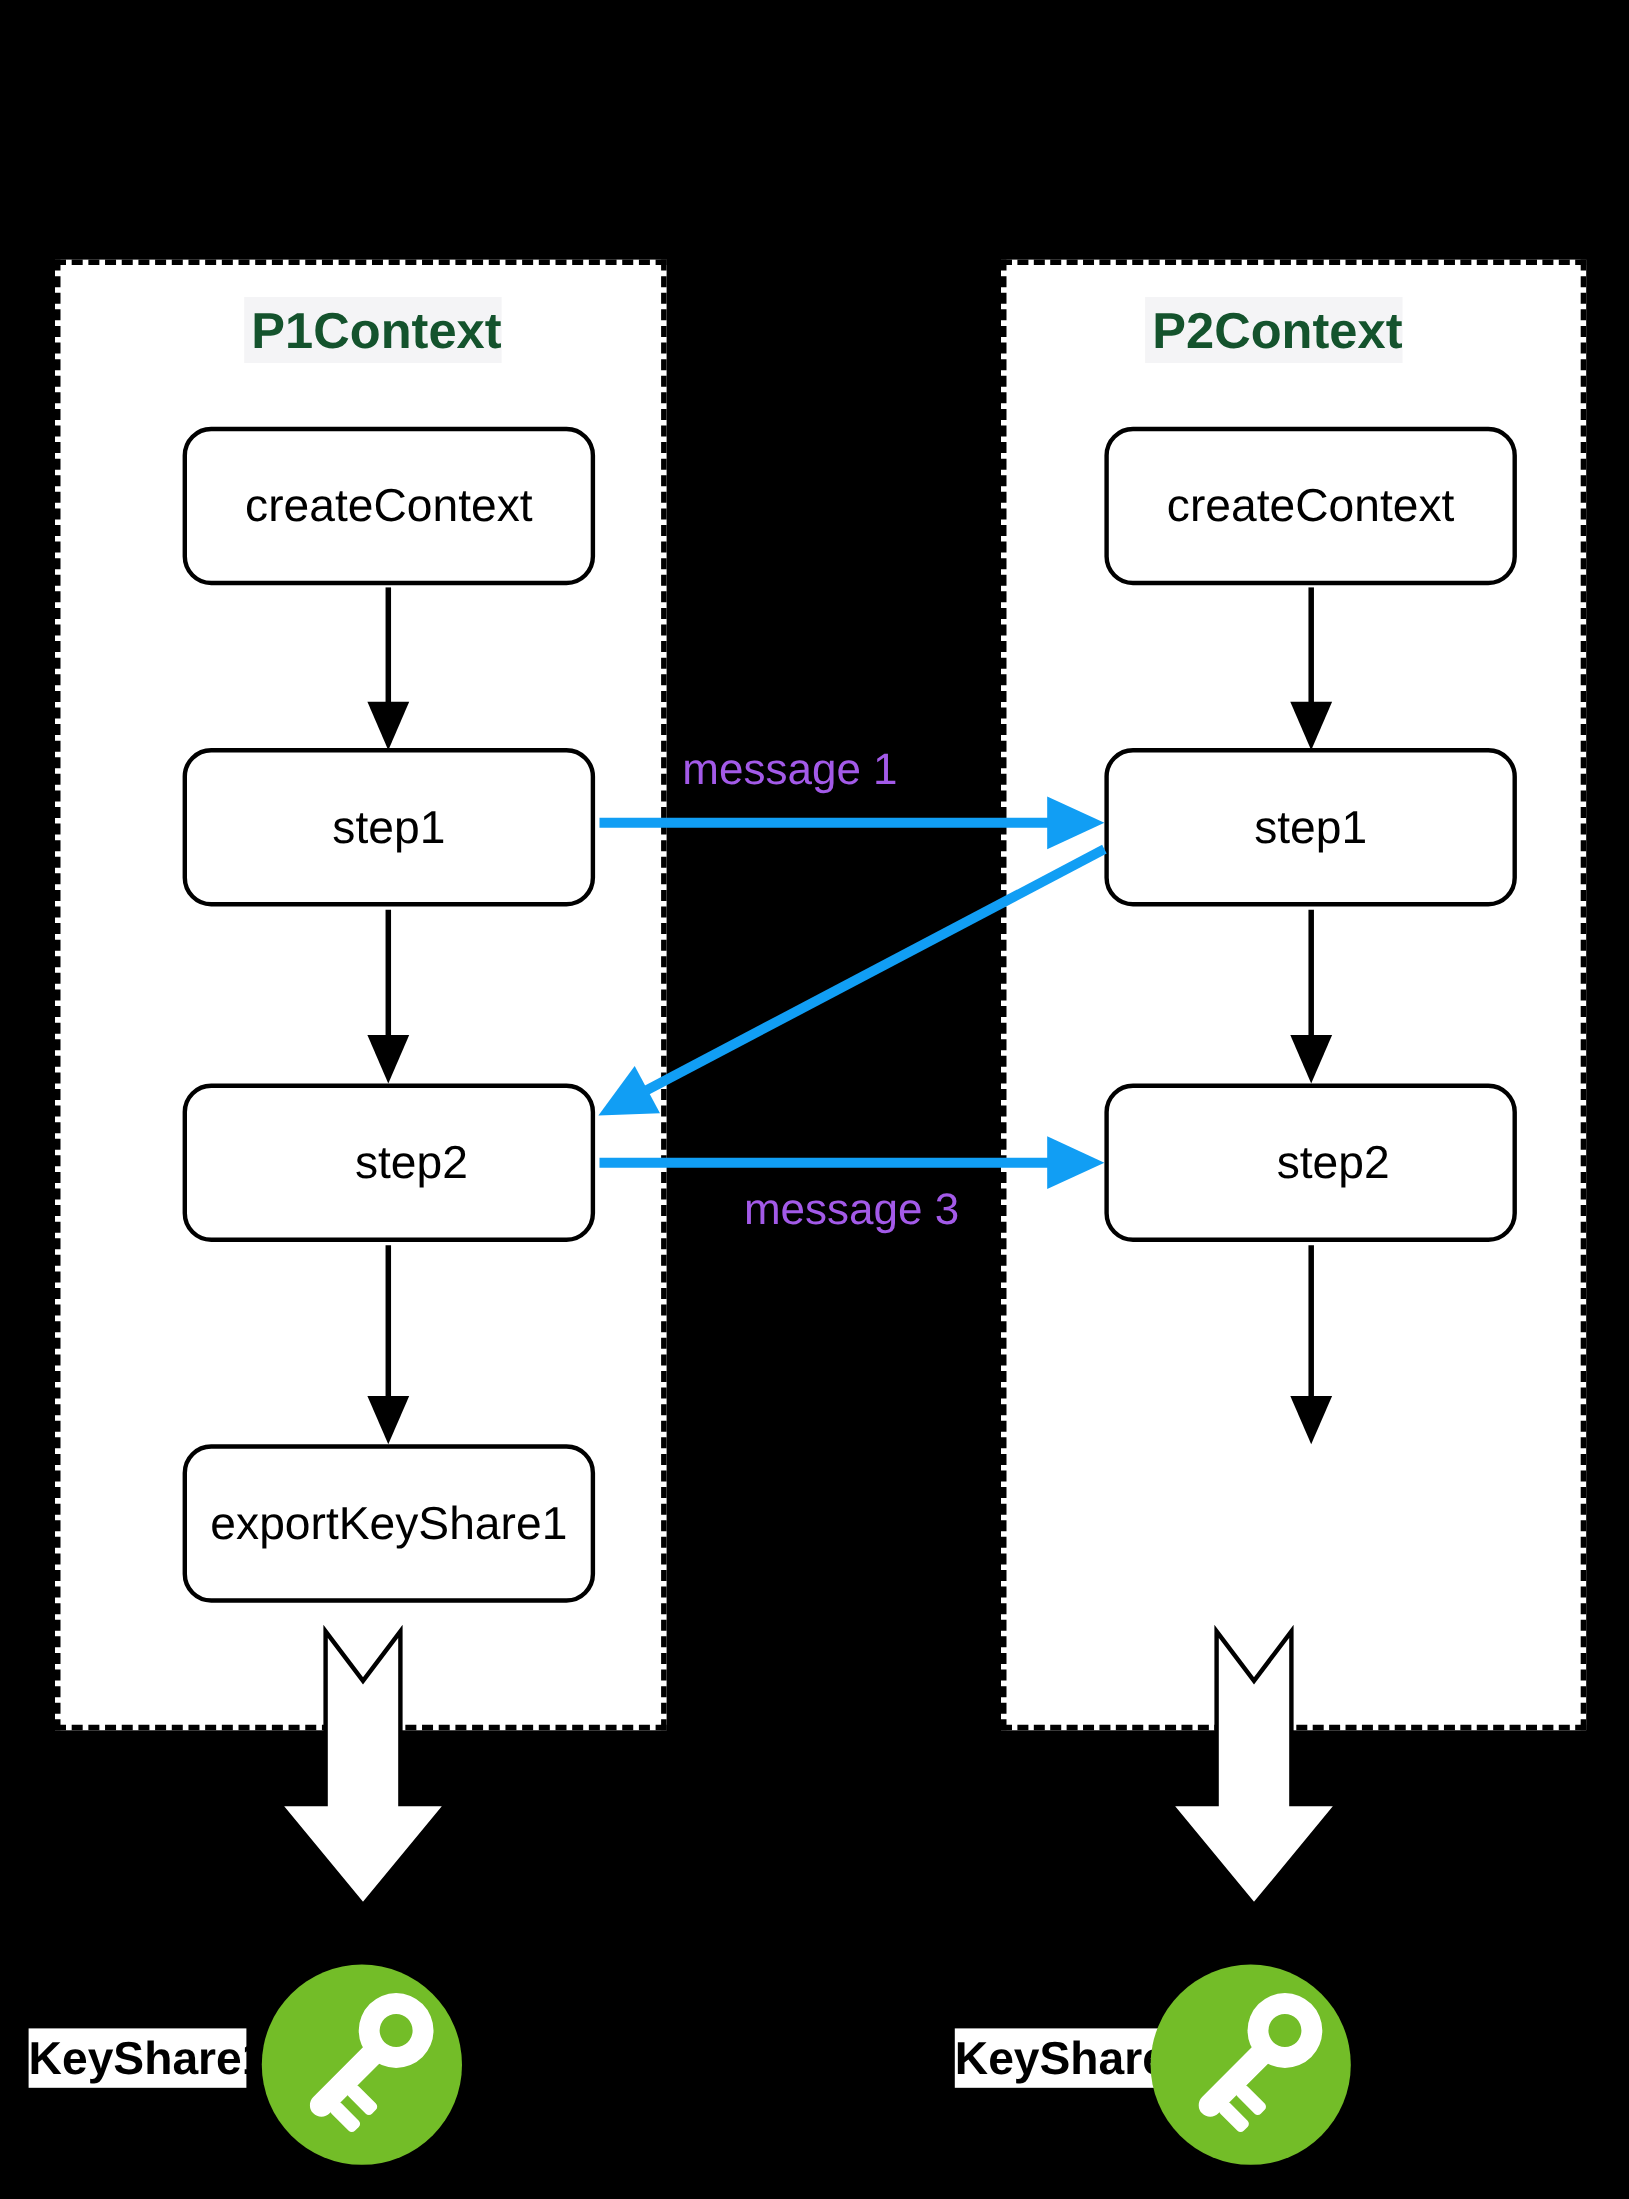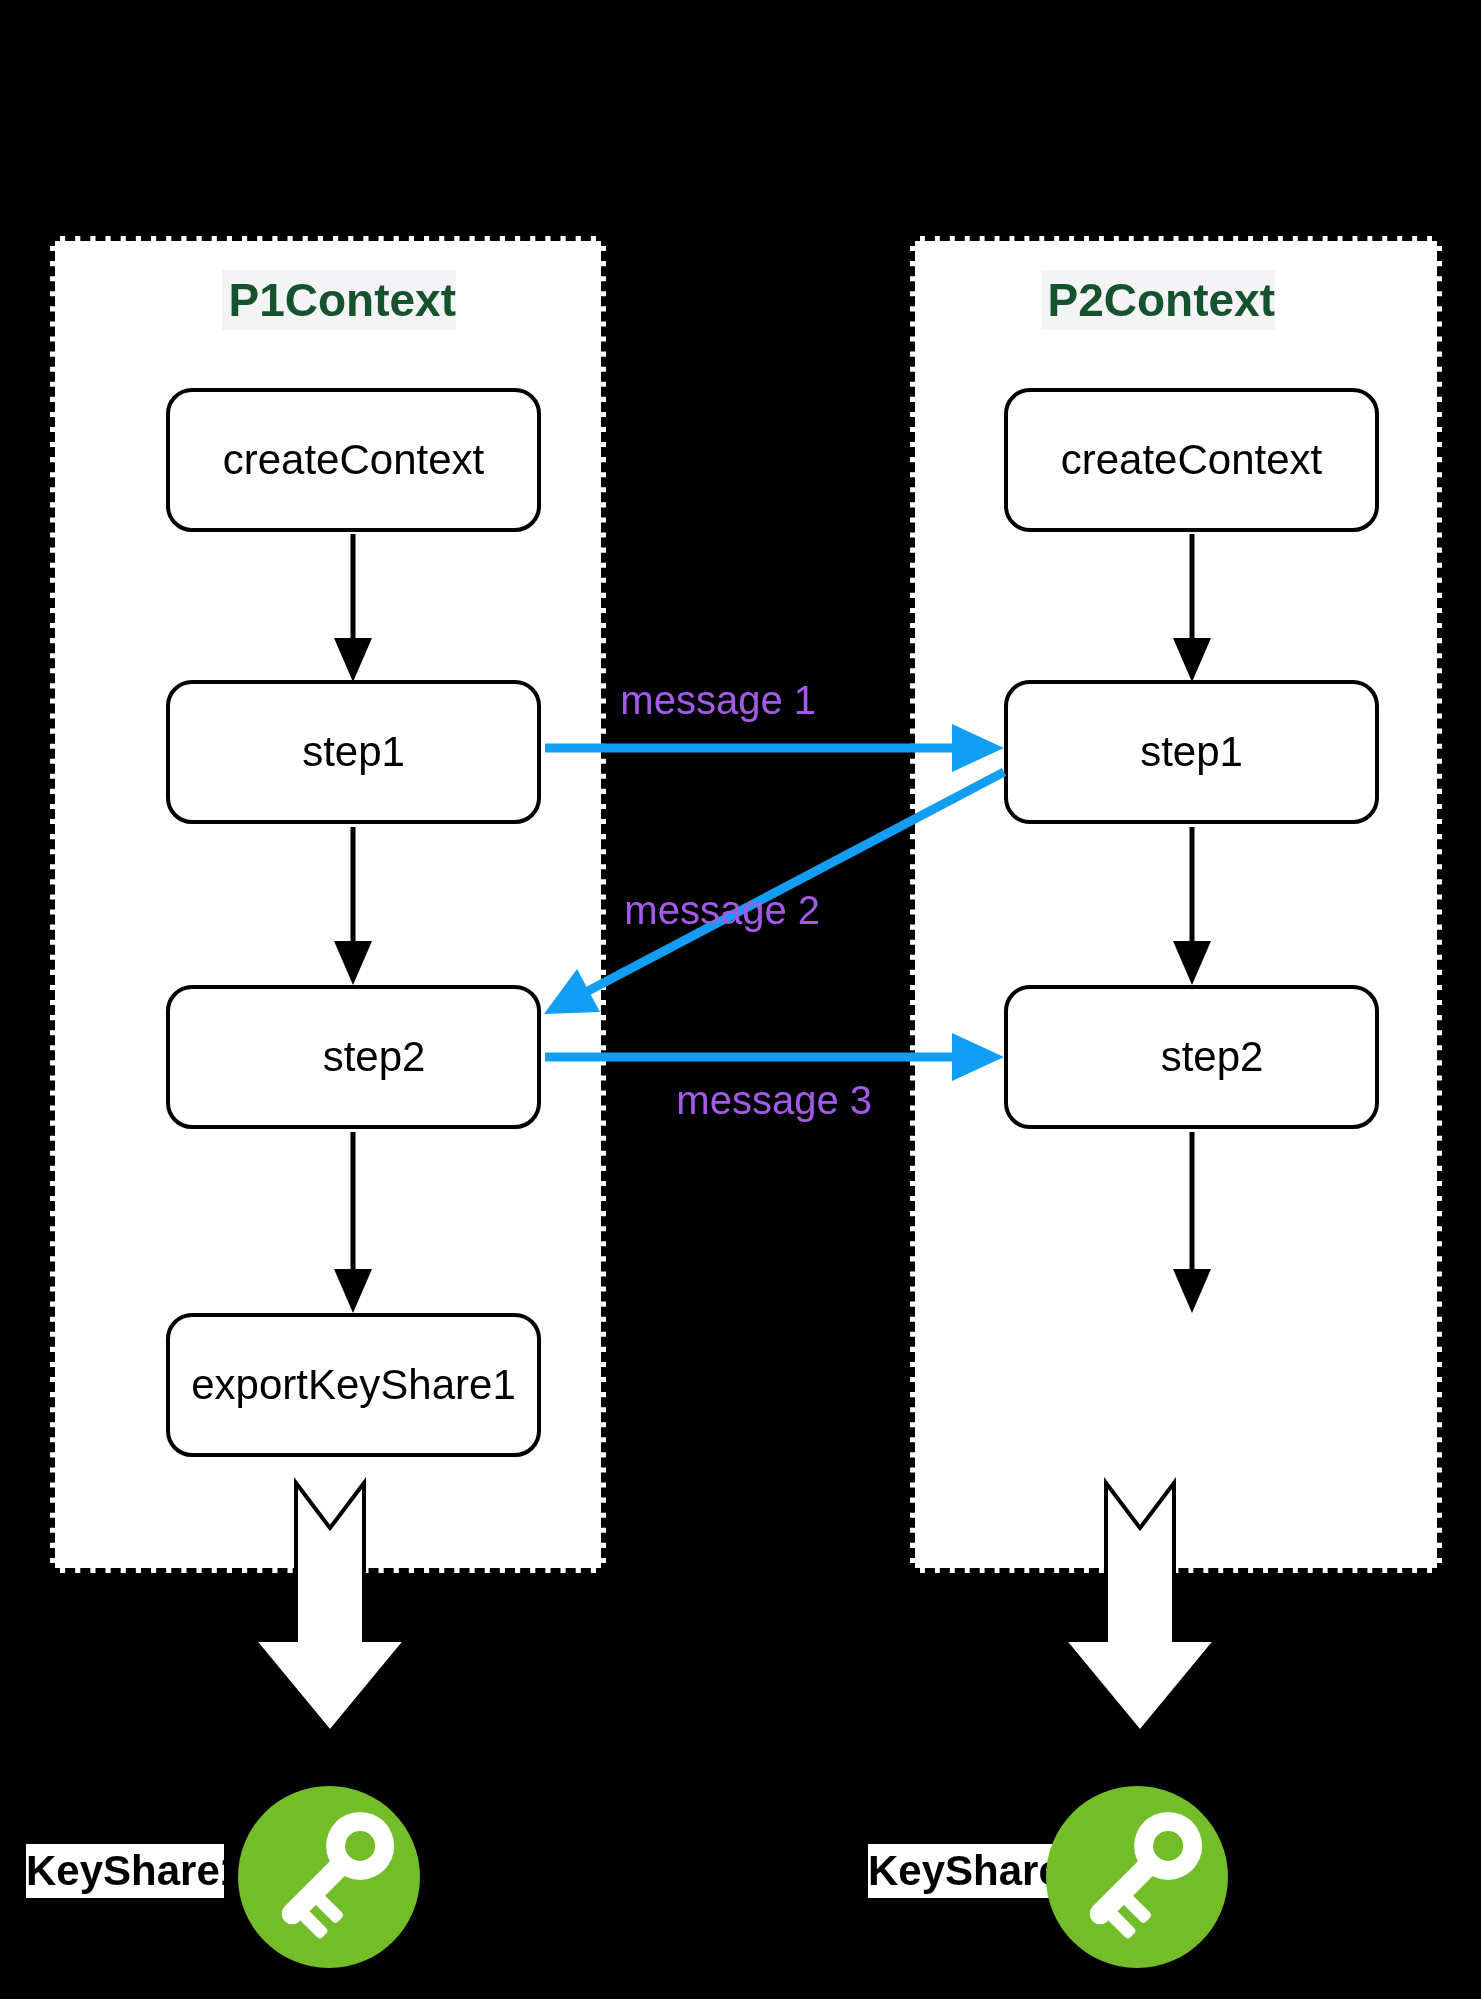--- a/index.html
+++ b/index.html
@@ -126,21 +126,20 @@
     <g>
       <line class="blueline" x1="545" y1="1057" x2="956" y2="1057"></line>
       <polygon class="bluehead" points="1004,1057 952,1033 952,1081"></polygon>
     </g>
 
     <polygon class="bigarrow" points="296,1483 296,1640 254,1640 330,1732 406,1640 364,1640 364,1483 330,1528"></polygon>
     <polygon class="bigarrow" points="1106,1483 1106,1640 1064,1640 1140,1732 1216,1640 1174,1640 1174,1483 1140,1528"></polygon>
   </svg>
 
   <div class="msg" id="msg-1">message 1</div>
-  <div class="msg" id="msg-2">message 2</div>
   <div class="msg" id="msg-3">message 3</div>
 
   <div class="keyshare-label" id="keyshare-label-1">KeyShare1</div>
   <div class="keyshare-label" id="keyshare-label-2">KeyShare2</div>
 
   <div class="keycircle" id="keycircle-1">
     <svg width="182" height="182" viewBox="0 0 182 182" xmlns="http://www.w3.org/2000/svg">
       <g transform="translate(91,91) rotate(45)">
         <circle class="keypart" cx="0" cy="-44" r="34"></circle>
         <circle class="keyhole" cx="0" cy="-44" r="15"></circle>

